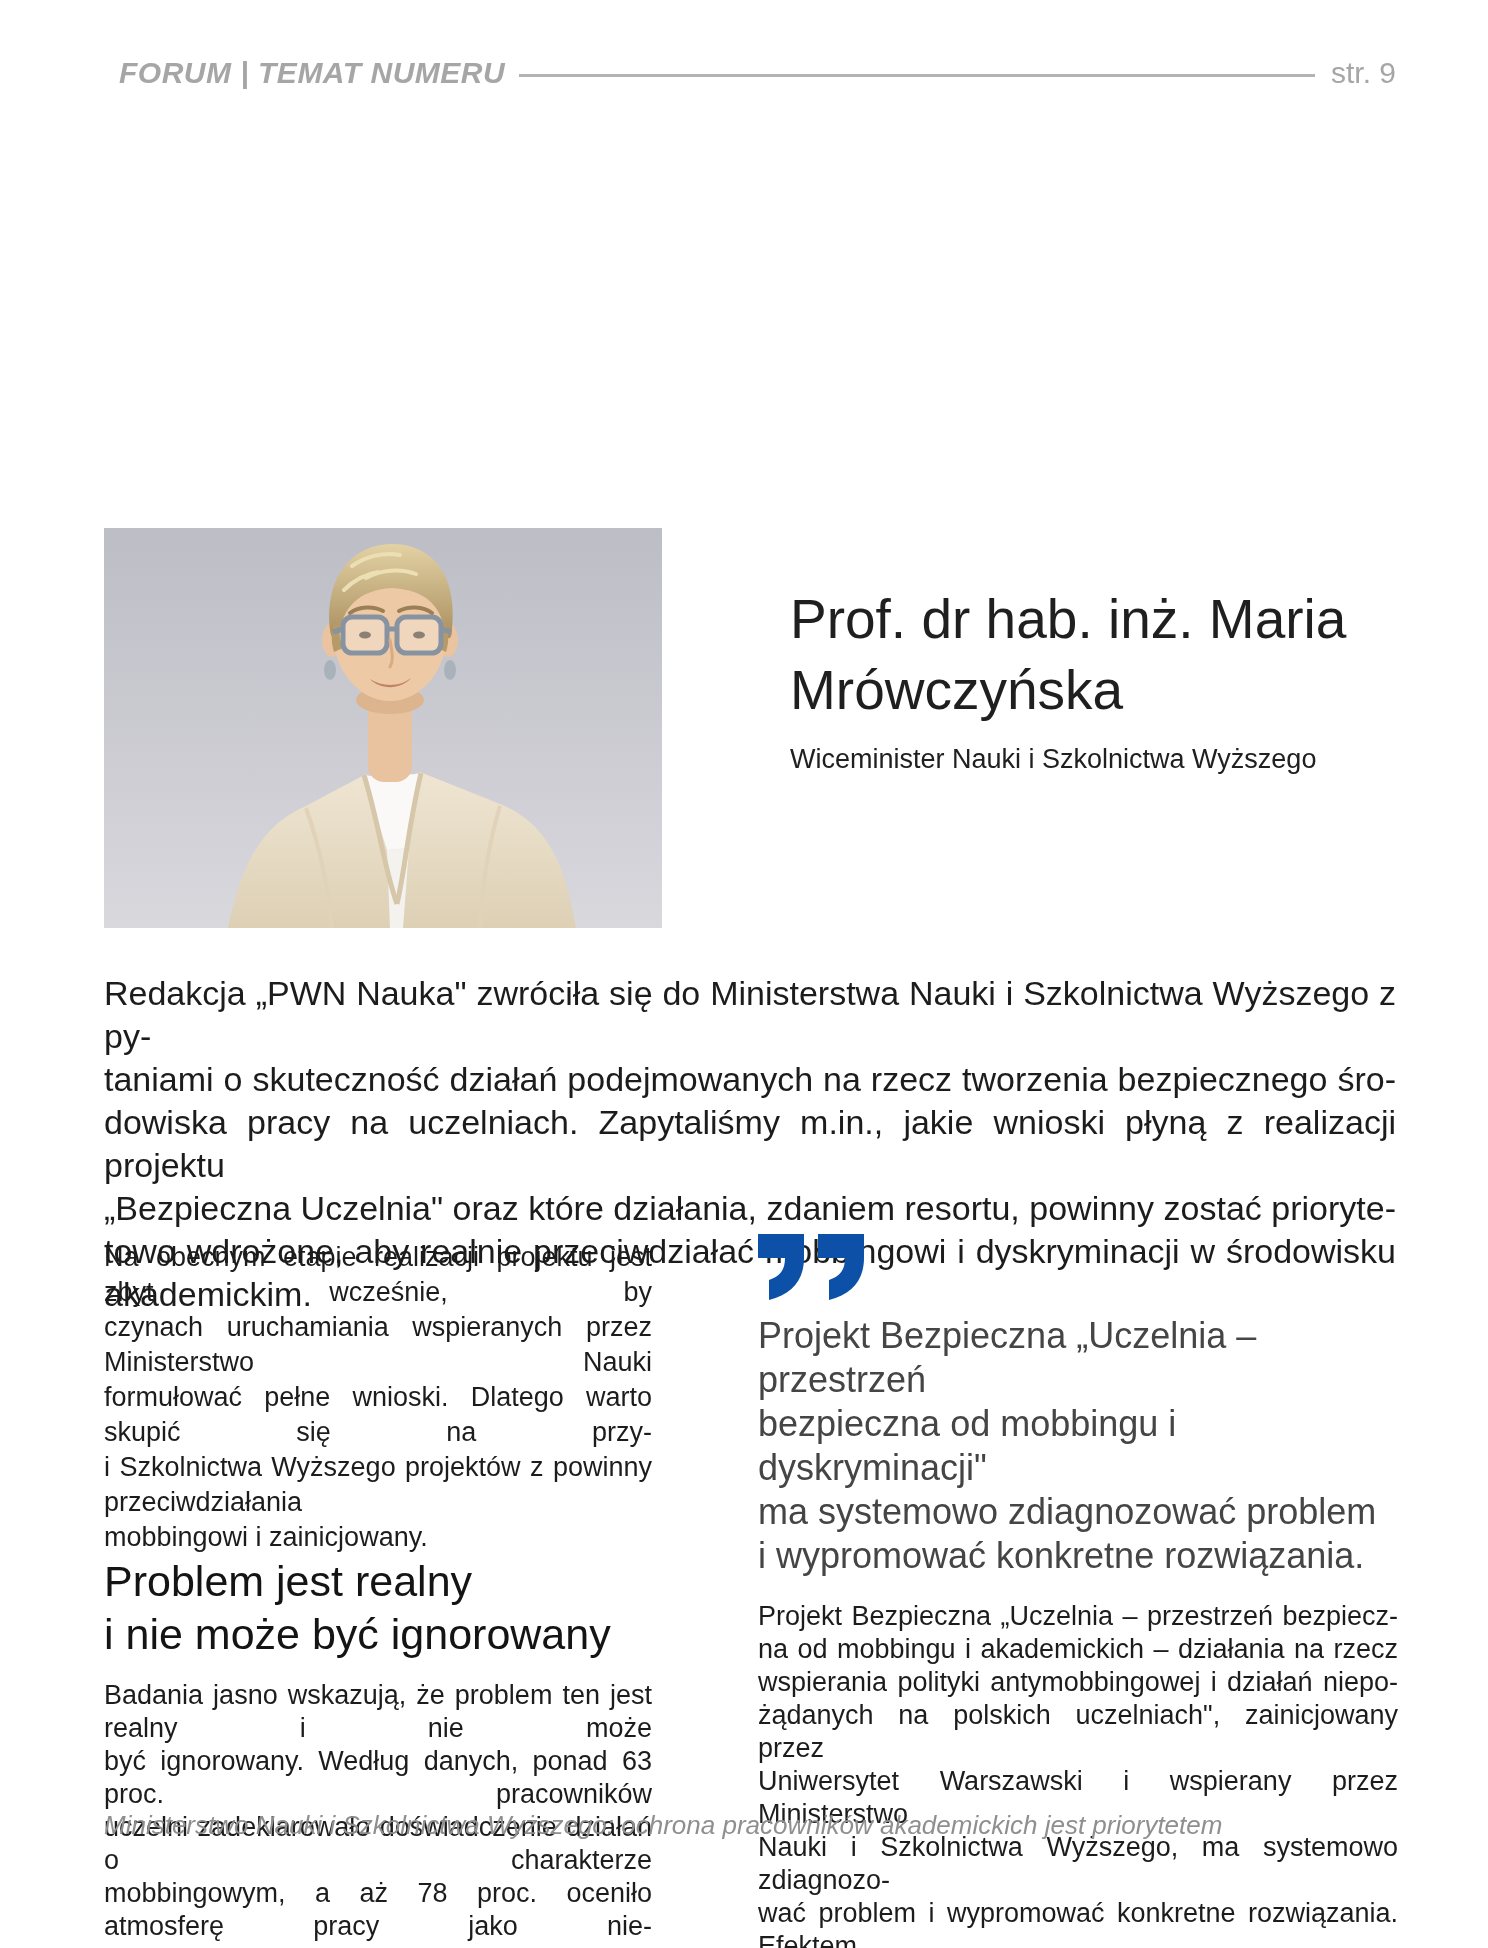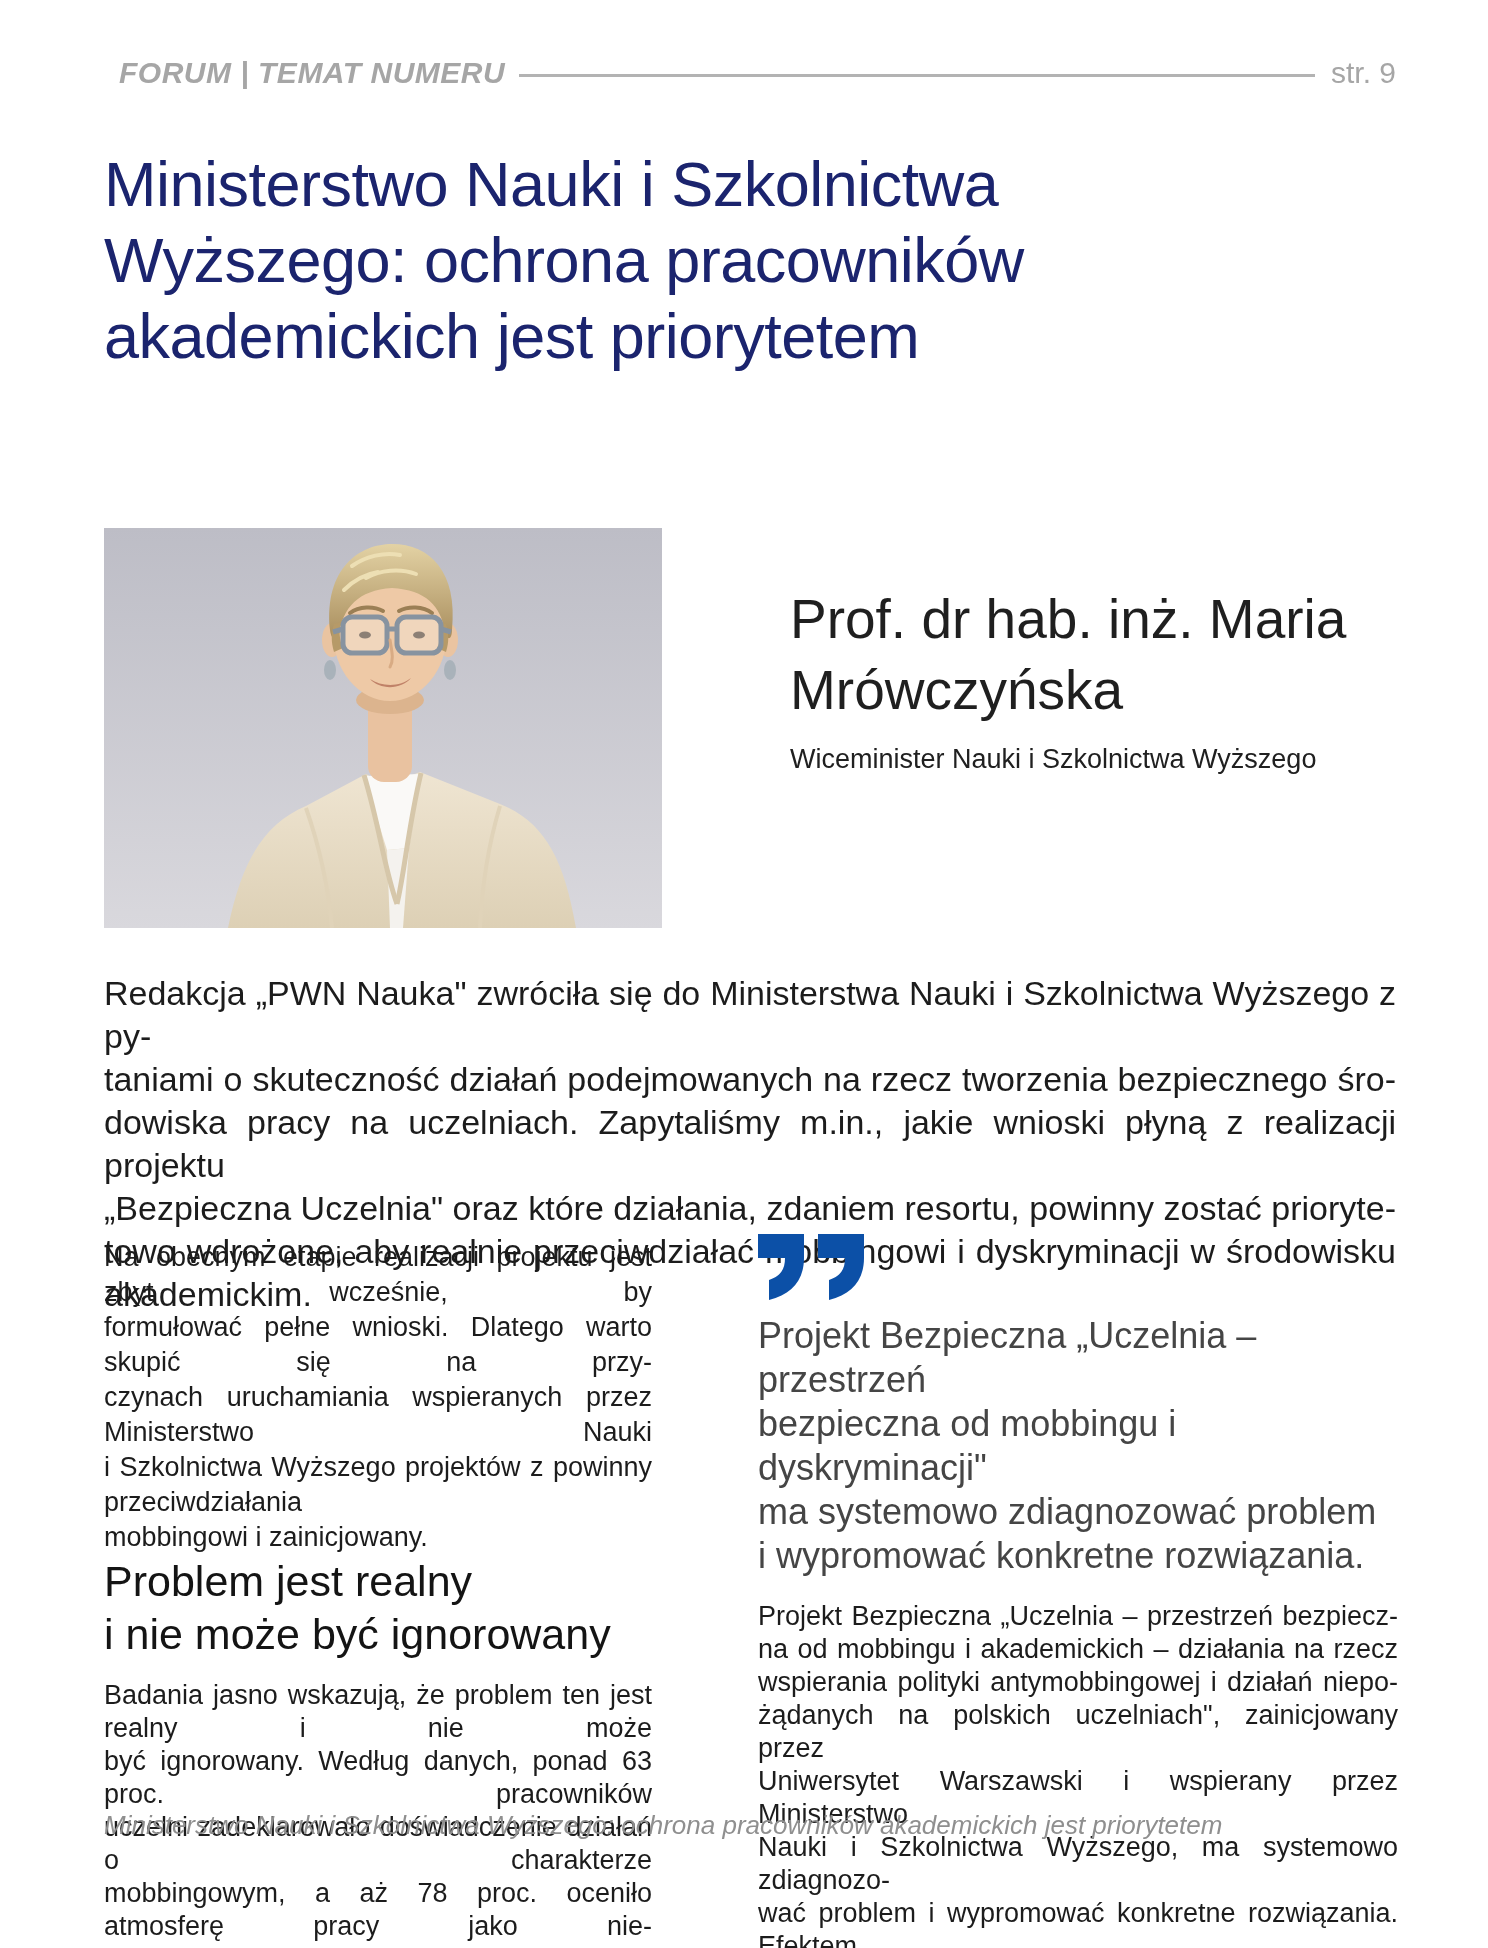--- a/index.html
+++ b/index.html
@@ -58,25 +58,20 @@
 <body>
 
 <div class="page">
 
   <div class="hdr">
     <span class="hdr-label">FORUM | TEMAT NUMERU</span>
     <span class="hdr-rule"></span>
     <span class="hdr-page">str. 9</span>
   </div>
 
-  <h1 class="title">
-      <div>Ministerstwo Nauki i Szkolnictwa</div>
-      <div>Wyższego: ochrona pracowników</div>
-      <div>akademickich jest priorytetem</div>
-    </h1>
 
   <div class="photo">
     <svg viewBox="0 0 558 400" preserveAspectRatio="none">
       <defs>
         <linearGradient id="bgG" x1="0" y1="0" x2="0" y2="1">
           <stop offset="0" stop-color="#bdbdc6"></stop>
             <stop offset="1" stop-color="#d9d8dd"></stop>
         </linearGradient>
         <linearGradient id="jkG" x1="0" y1="0" x2="0" y2="1">
           <stop offset="0" stop-color="#efe5d2"></stop>
@@ -143,22 +138,22 @@
       <div class="just">taniami o skuteczność działań podejmowanych na rzecz tworzenia bezpiecznego śro-</div>
       <div class="just">dowiska pracy na uczelniach. Zapytaliśmy m.in., jakie wnioski płyną z realizacji projektu</div>
       <div class="just">„Bezpieczna Uczelnia" oraz które działania, zdaniem resortu, powinny zostać prioryte-</div>
       <div class="just">towo wdrożone, aby realnie przeciwdziałać mobbingowi i dyskryminacji w środowisku</div>
       <div>akademickim.</div>
     </div>
 
   <div class="col-left">
     <div class="body-par">
         <div class="just">Na obecnym etapie realizacji projektu jest zbyt wcześnie, by</div>
+        <div class="just">czynach uruchamiania wspieranych przez Ministerstwo Nauki</div>
         <div class="just">formułować pełne wnioski. Dlatego warto skupić się na przy-</div>
-        <div class="just">czynach uruchamiania wspieranych przez Ministerstwo Nauki</div>
         <div class="just">i Szkolnictwa Wyższego projektów z powinny przeciwdziałania</div>
         <div>mobbingowi i zainicjowany.</div>
       </div>
     <h2 class="col-heading">
         <div>Problem jest realny</div>
         <div>i nie może być ignorowany</div>
       </h2>
     <div class="body-par par2">
         <div class="just">Badania jasno wskazują, że problem ten jest realny i nie może</div>
         <div class="just">być ignorowany. Według danych, ponad 63 proc. pracowników</div>

